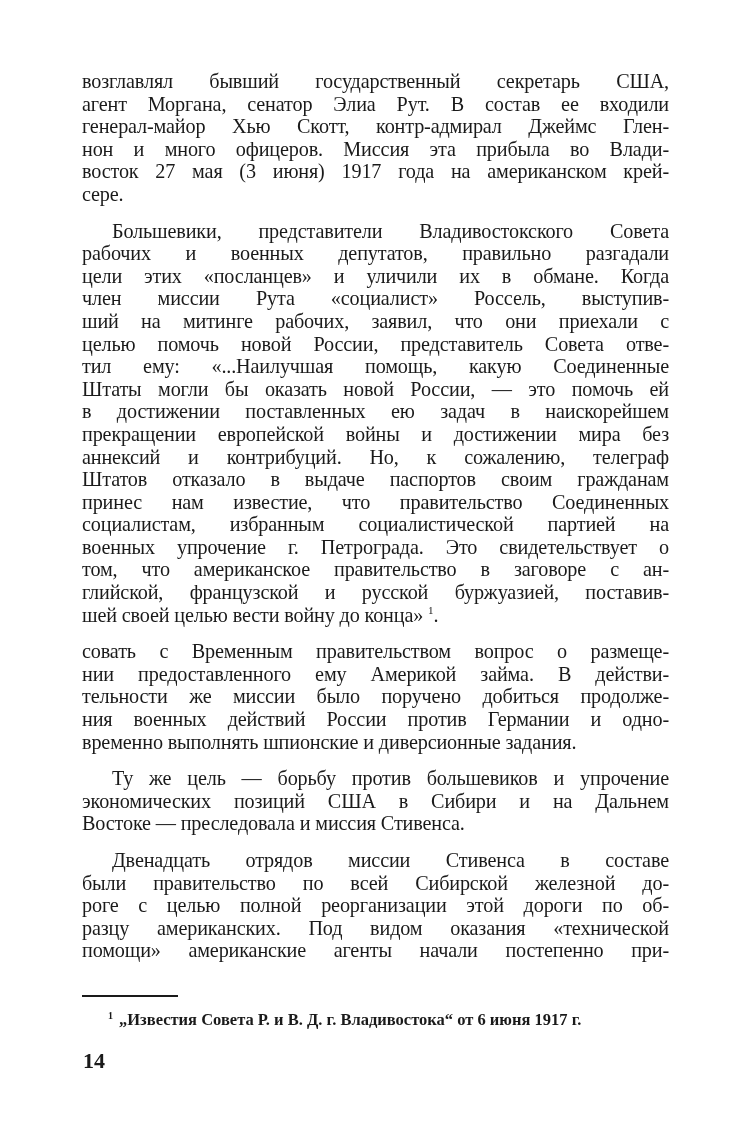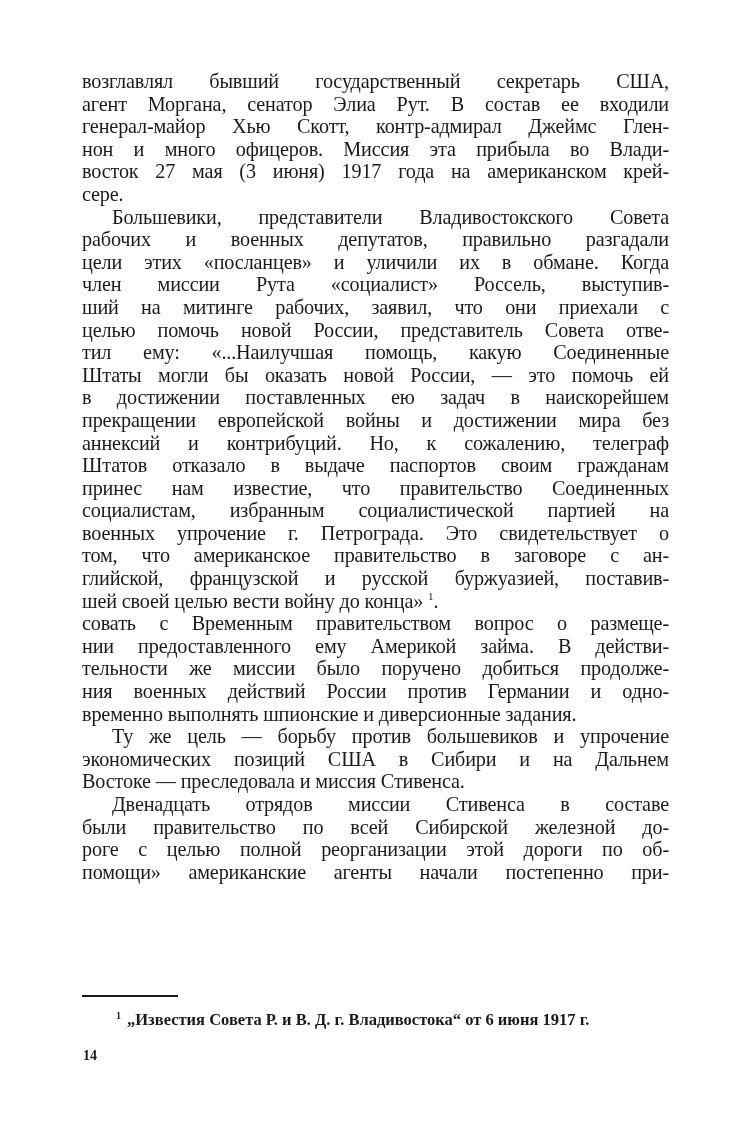--- a/index.html
+++ b/index.html
@@ -12,35 +12,35 @@
     .page { position: absolute; left: 82px; top: 70px; width: 587px; }
     .line {
       display: block; height: 22.6px; line-height: 22.6px;
       font-size: 20.2px; white-space: nowrap;
       text-align: justify; text-align-last: justify;
       letter-spacing: -0.15px;
     }
     .line.last { text-align-last: left; }
     .line.indent { padding-left: 30px; }
     .para { margin: 0; }
-    .para + .para { margin-top: 0; }
+    .para + .para { margin-top: 14px; }
     sup { font-size: 11px; line-height: 0; vertical-align: 8px; }
     .rule {
       position: absolute; left: 82px; top: 995px;
       width: 96px; height: 2px; background: #1a1a1a;
     }
     .footnote {
-      position: absolute; left: 116px; top: 1010px;
+      position: absolute; left: 108px; top: 1010px;
       font-size: 16.5px; font-weight: bold; white-space: nowrap;
       font-family: "Liberation Serif", "DejaVu Serif", serif;
     }
     .footnote sup { font-size: 10px; vertical-align: 6px; margin-right: 6px; }
     .page-number {
       position: absolute; left: 83px; top: 1048px;
-      font-size: 14px; font-weight: bold;
+      font-size: 22px; font-weight: bold;
     }
   </style>
 </head>
 <body>
 
 <div class="page">
 
   <div class="para">
     <span class="line">возглавлял бывший государственный секретарь США,</span>
     <span class="line">агент Моргана, сенатор Элиа Рут. В состав ее входили</span>
@@ -82,20 +82,21 @@
   <div class="para">
     <span class="line indent">Ту же цель — борьбу против большевиков и упрочение</span>
     <span class="line">экономических позиций США в Сибири и на Дальнем</span>
     <span class="line last">Востоке — преследовала и миссия Стивенса.</span>
   </div>
 
   <div class="para">
     <span class="line indent">Двенадцать отрядов миссии Стивенса в составе</span>
     <span class="line">были правительство по всей Сибирской железной до-</span>
     <span class="line">роге с целью полной реорганизации этой дороги по об-</span>
+    <span class="line">разцу американских. Под видом оказания «технической</span>
     <span class="line">помощи» американские агенты начали постепенно при-</span>
   </div>
 </div>
 
 <div class="rule"></div>
 
 <div class="footnote">
   <sup>1</sup><span>„Известия Совета Р. и В. Д. г. Владивостока“ от 6 июня 1917 г.</span>
 </div>
 

